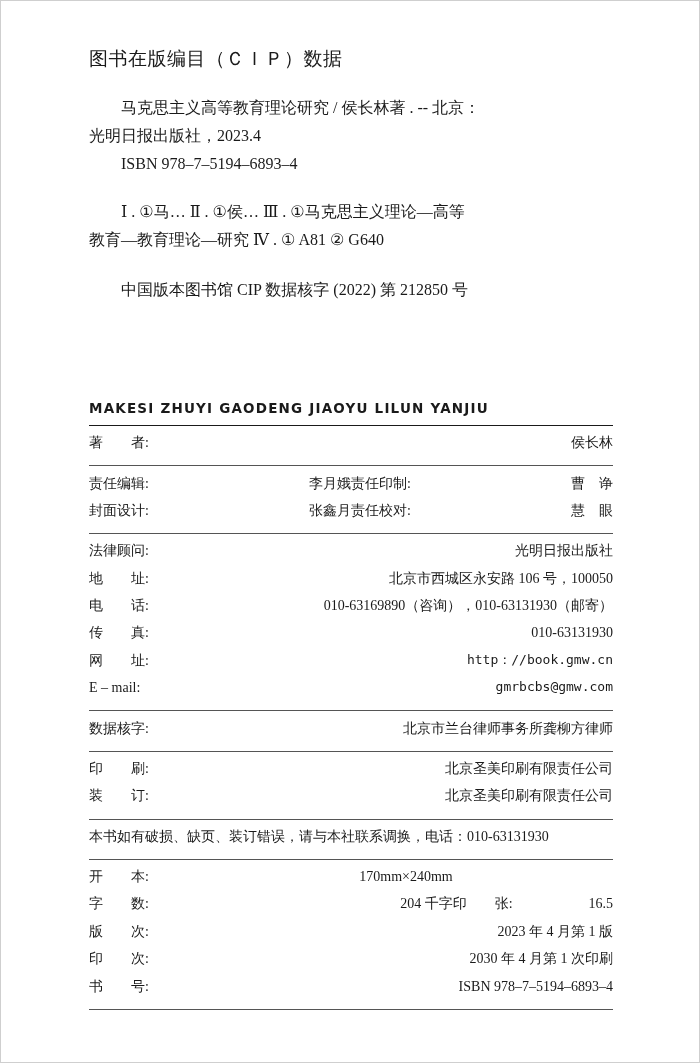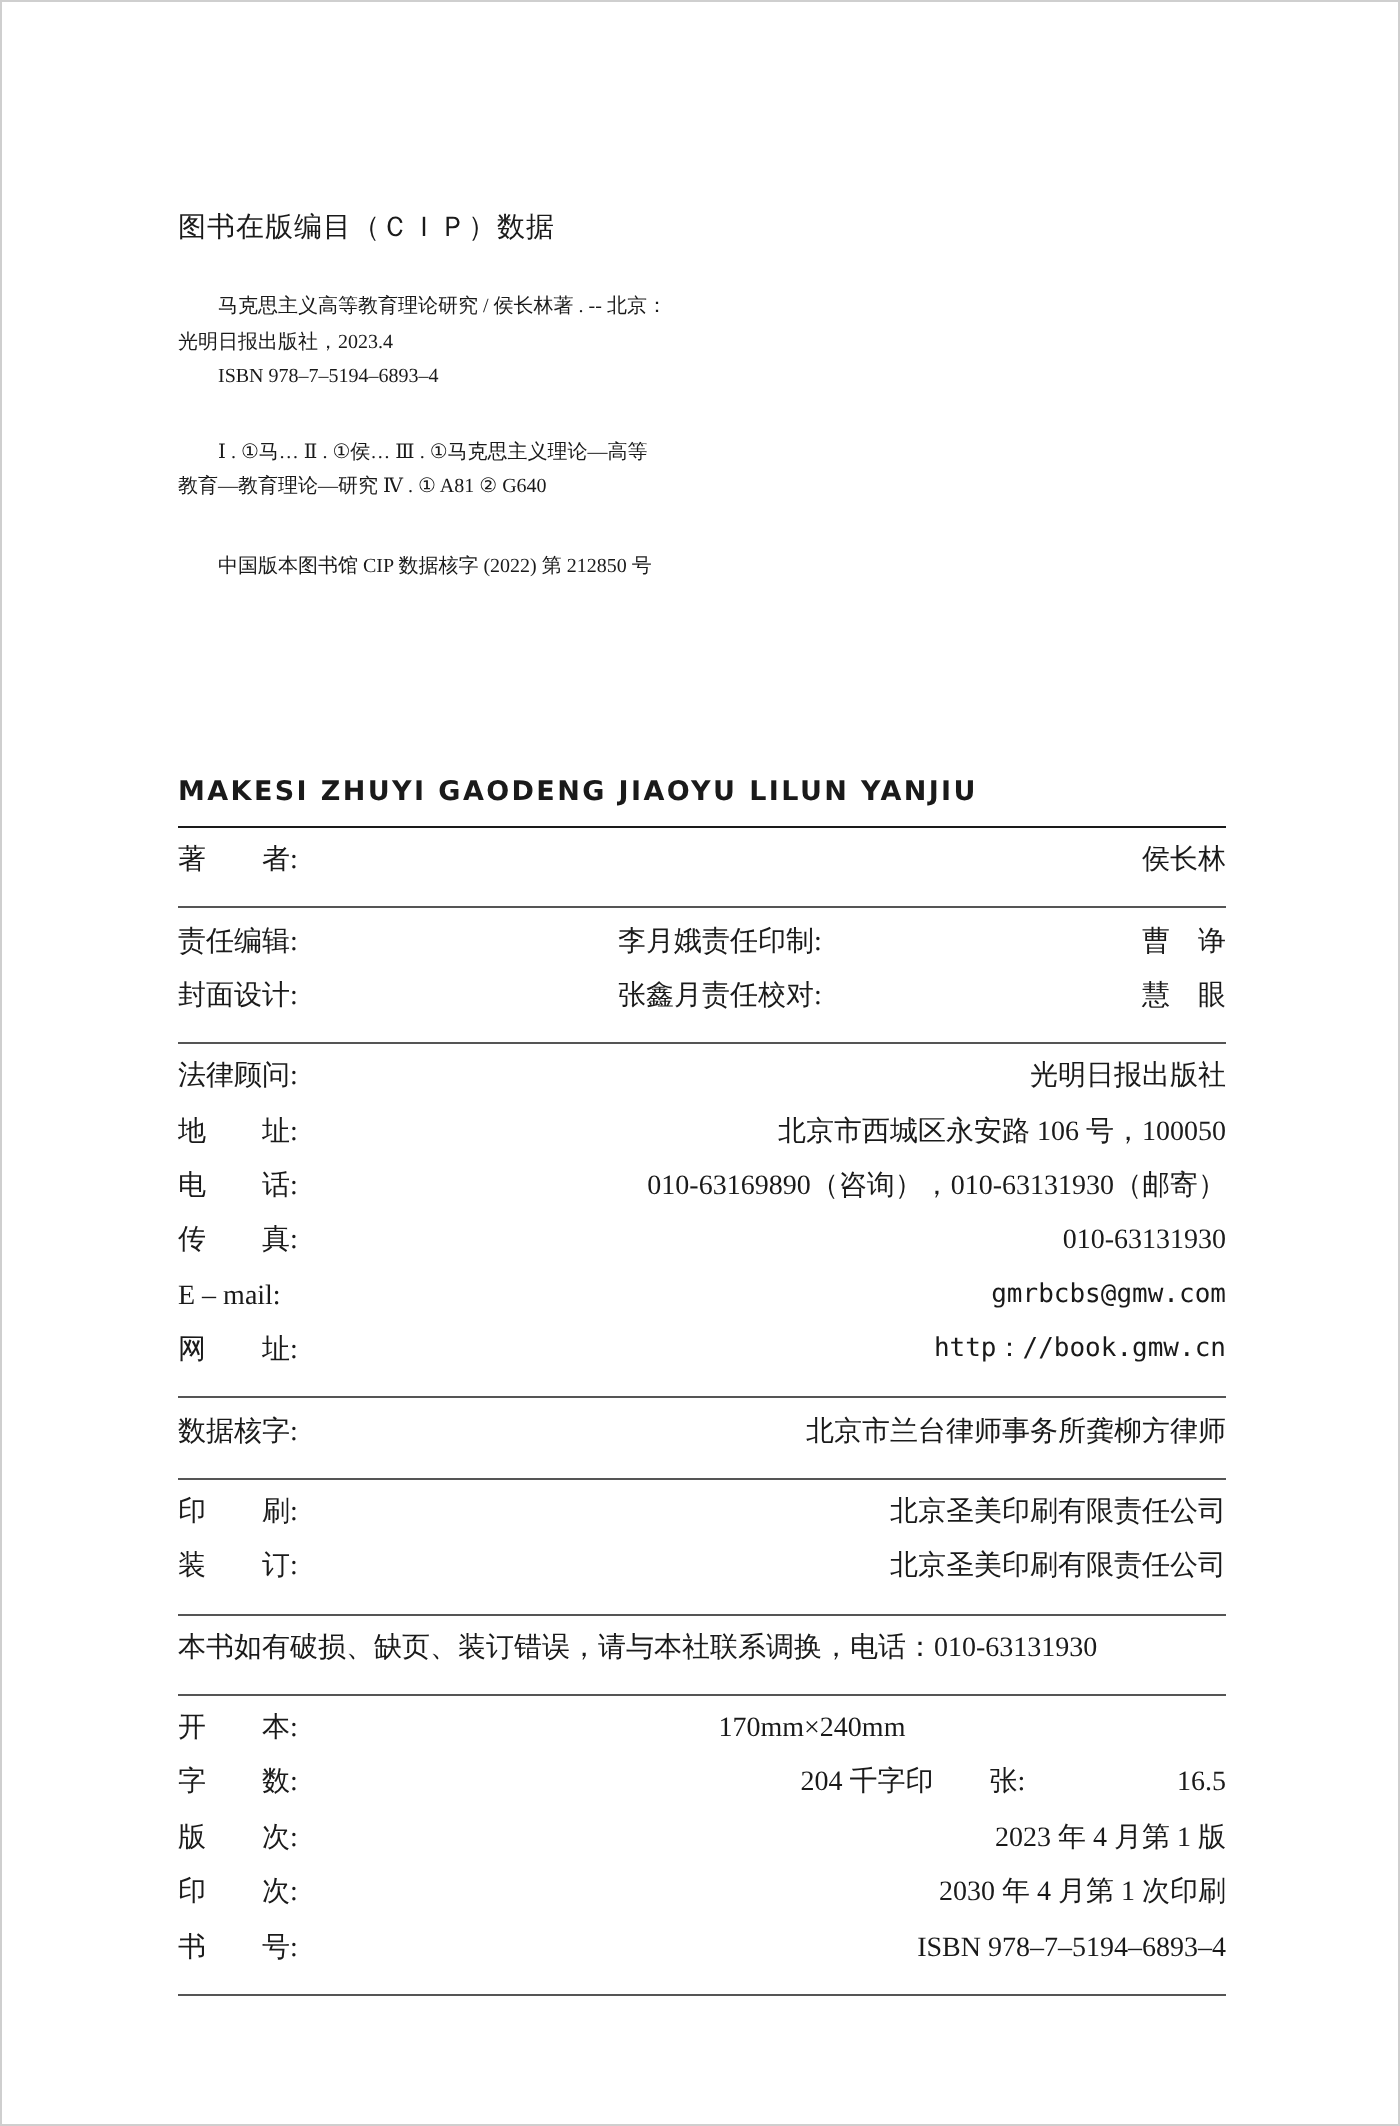--- a/index.html
+++ b/index.html
@@ -26,32 +26,32 @@
   }
   .content {
     position: absolute;
     left: 88px;
     top: 0;
     width: 524px;
   }
 
   
   .cip-title {
-    margin-top: 104px;
-    font-size: 14px;
+    margin-top: 45px;
+    font-size: 19px;
     letter-spacing: 0.5px;
   }
   .cip-para {
     margin-top: 22px;
     font-size: 14.5px;
     line-height: 1.75;
     text-indent: 0;
   }
   .cip-line {
-    font-size: 10px;
+    font-size: 16px;
     line-height: 1.75;
   }
   .cip-sub {
     padding-left: 2em;
   }
   .cip-block2 {
     margin-top: 20px;
   }
   .cip-block3 {
     margin-top: 22px;
@@ -192,26 +192,26 @@
         </tr>
         <tr>
           <td class="label">电　　话:</td>
           <td class="val">010-63169890（咨询），010-63131930（邮寄）</td>
         </tr>
         <tr>
           <td class="label">传　　真:</td>
           <td class="val">010-63131930</td>
         </tr>
         <tr>
+          <td class="label">网　　址:</td>
+          <td class="val mono">http：//book.gmw.cn</td>
+        </tr>
+        <tr>
           <td class="label">E – mail:</td>
           <td class="val mono">gmrbcbs@gmw.com</td>
-        </tr>
-        <tr>
-          <td class="label">网　　址:</td>
-          <td class="val mono">http：//book.gmw.cn</td>
         </tr>
       </tbody>
         </table>
 
       <hr class="rule thin">
       <div class="gap-s"></div>
 
       <table class="meta">
         <tbody>
             <tr>

